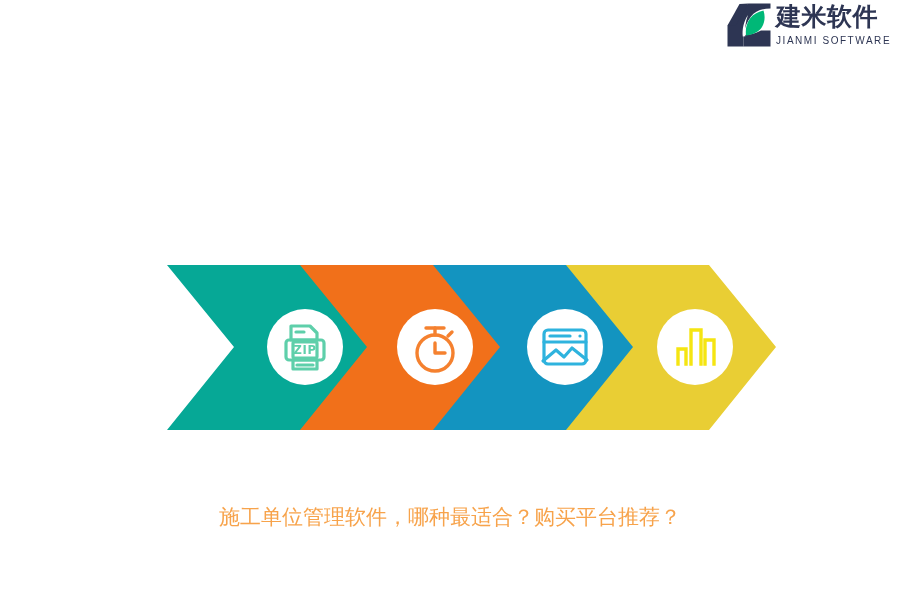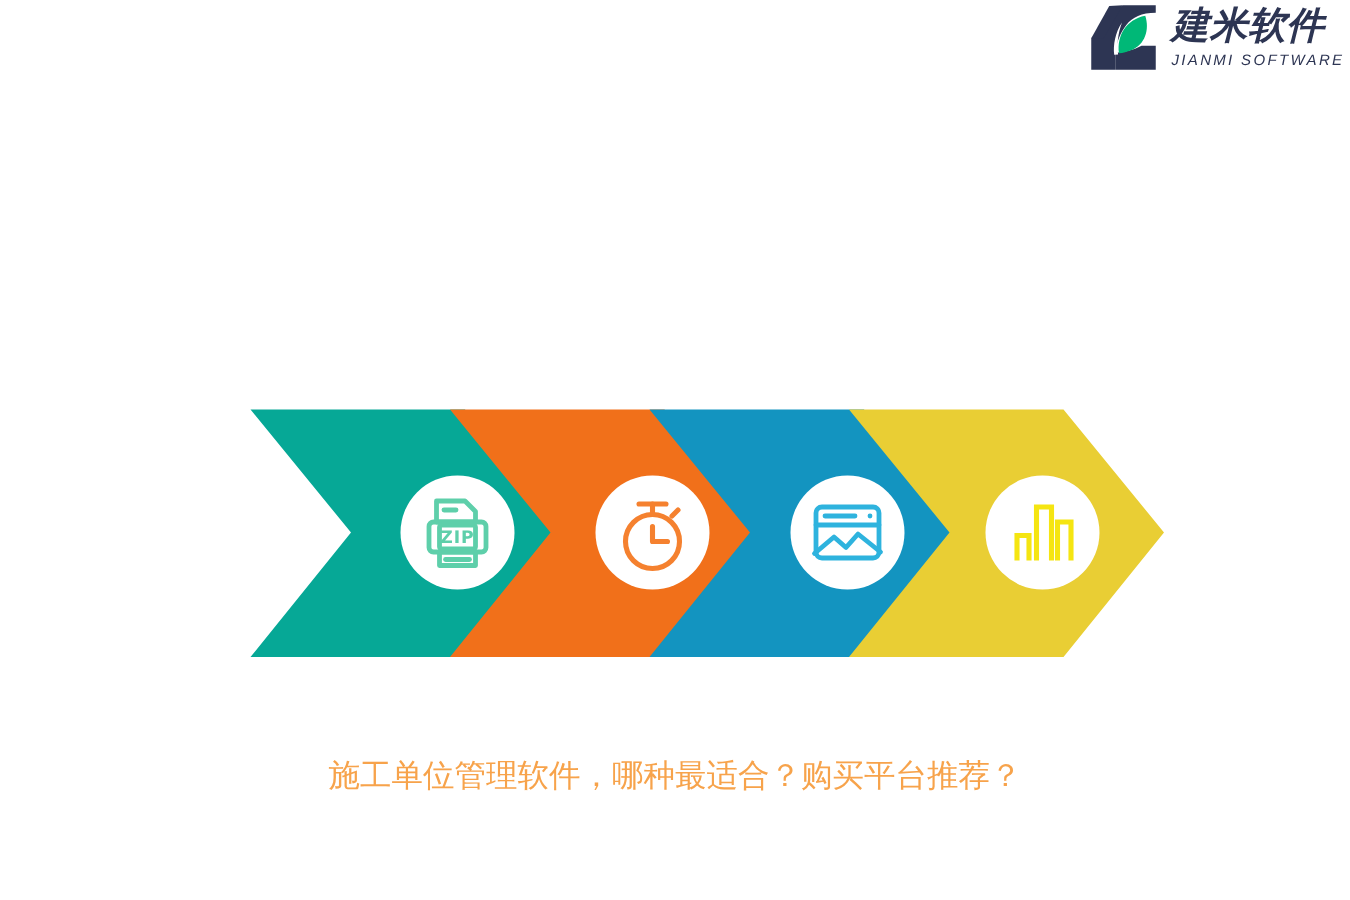--- a/index.html
+++ b/index.html
@@ -18,22 +18,21 @@
 
   
   .brand {
     position: absolute;
     top: 0px;
     left: 725px;
     width: 175px;
     height: 50px;
     display: flex;
     align-items: center;
-    gap: 8px;
-    font-style: italic;
+    gap: 3px;
   }
   .brand-mark {
     width: 48px;
     height: 46px;
     flex: 0 0 48px;
     display: block;
   }
   .brand-words {
     display: flex;
     flex-direction: column;
@@ -55,21 +54,21 @@
     color: #2d3553;
     letter-spacing: 1.55px;
     white-space: nowrap;
     margin-top: 7px;
   }
 
   
   .banner {
     position: absolute;
     left: 160px;
-    top: 268px;
+    top: 260px;
     width: 620px;
     height: 176px;
   }
   .banner svg {
     display: block;
     width: 620px;
     height: 176px;
   }
 
   

